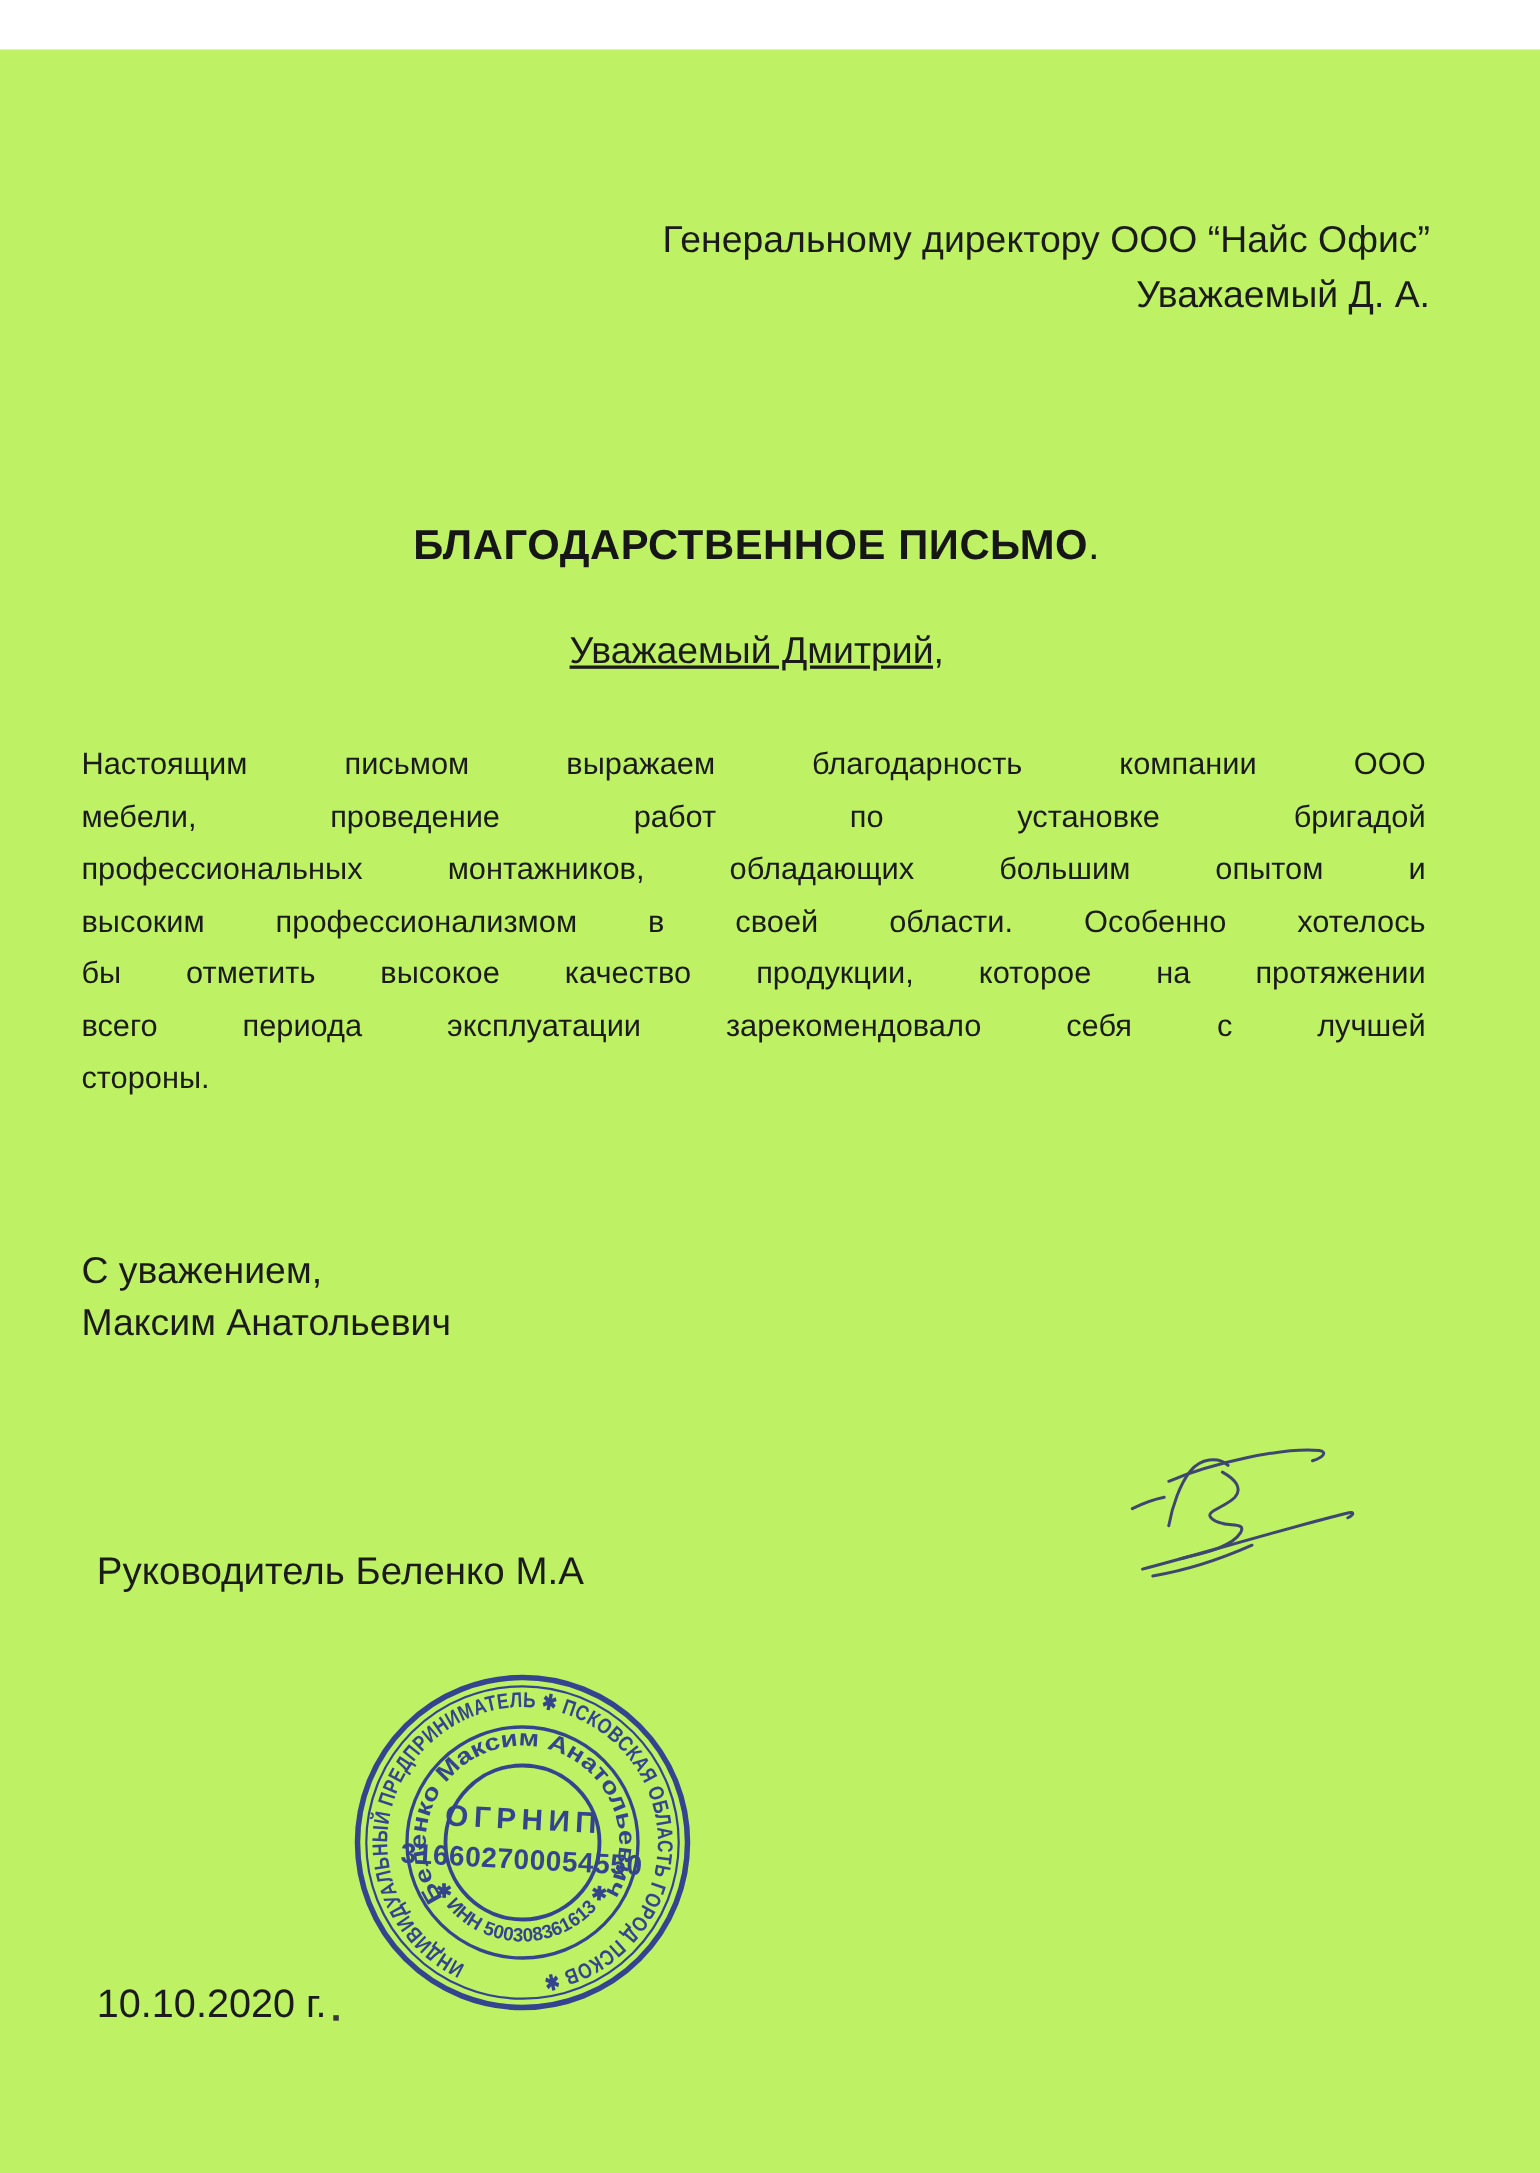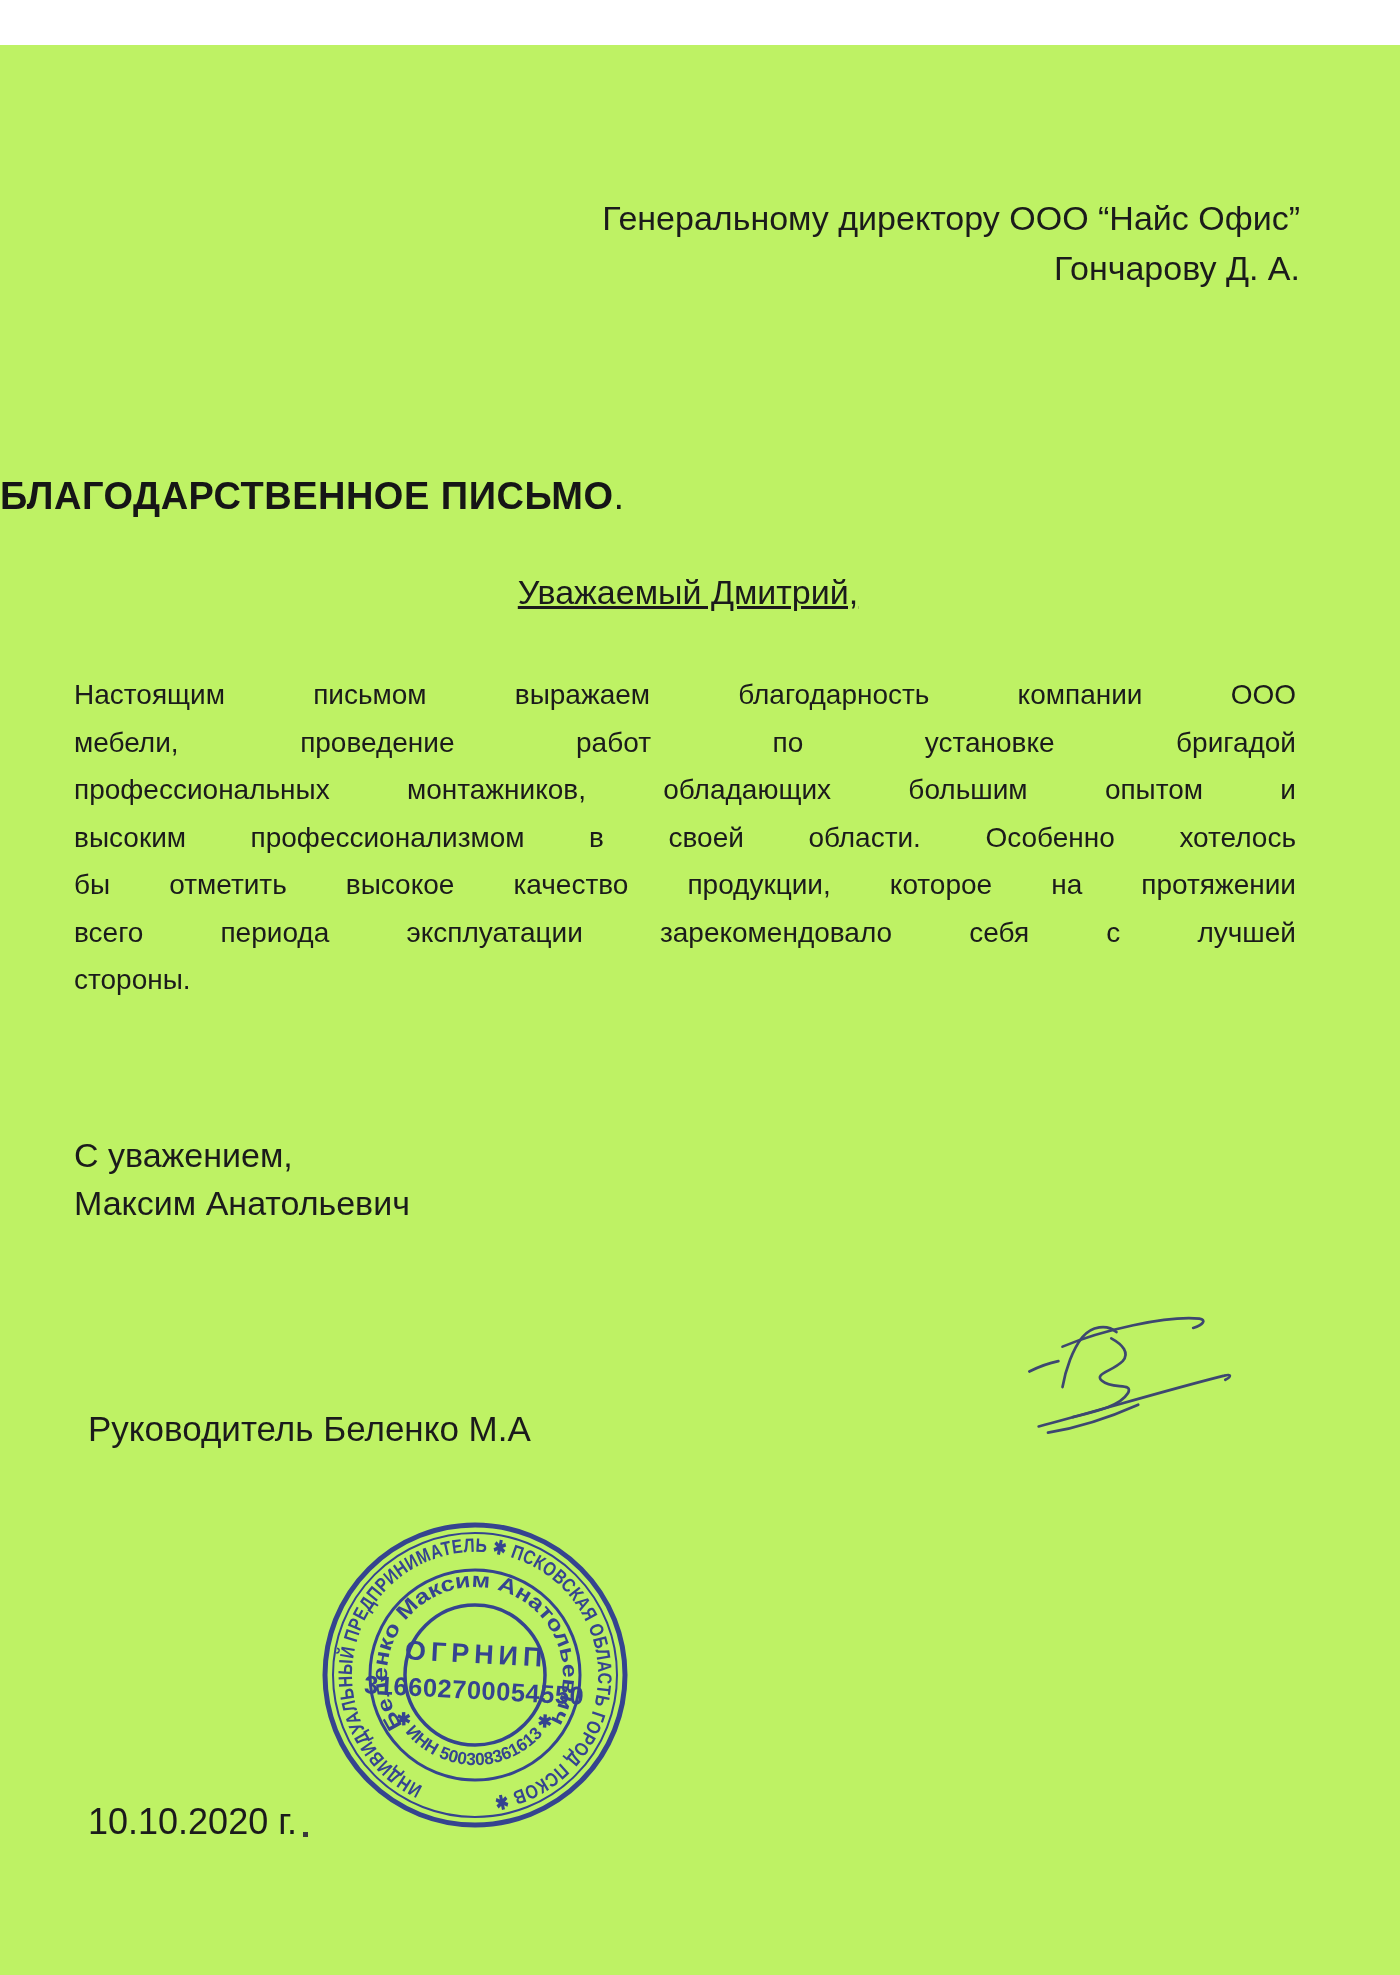--- a/index.html
+++ b/index.html
@@ -26,20 +26,21 @@
     text-align: right;
     font-size: 34px;
     line-height: 50px;
     color: #1b1b1b;
   }
 
   .letter-title {
     top: 430px;
     left: 0;
     width: 1376px;
+    text-align: center;
     font-size: 38px;
     font-weight: 700;
     letter-spacing: 0.5px;
     color: #161616;
   }
   .letter-title .period { font-weight: 400; }
 
   .greeting {
     top: 528px;
     left: 0;
@@ -106,21 +107,21 @@
     background: #3a3a3a;
   }
 </style>
 </head>
 <body>
 
 <div class="page">
 
   <div class="abs recipient-block">
     <div>Генеральному директору ООО “Найс Офис”</div>
-    <div>Гончарову Д. А.</div>
+    <div>Уважаемый Д. А.</div>
   </div>
 
   <div class="abs letter-title">
     <span>БЛАГОДАРСТВЕННОЕ ПИСЬМО</span><span class="period">.</span>
   </div>
 
   <div class="abs greeting">Уважаемый Дмитрий,</div>
 
   <div class="abs body-block">
     <div class="body-line">Настоящим письмом выражаем благодарность компании ООО</div>

